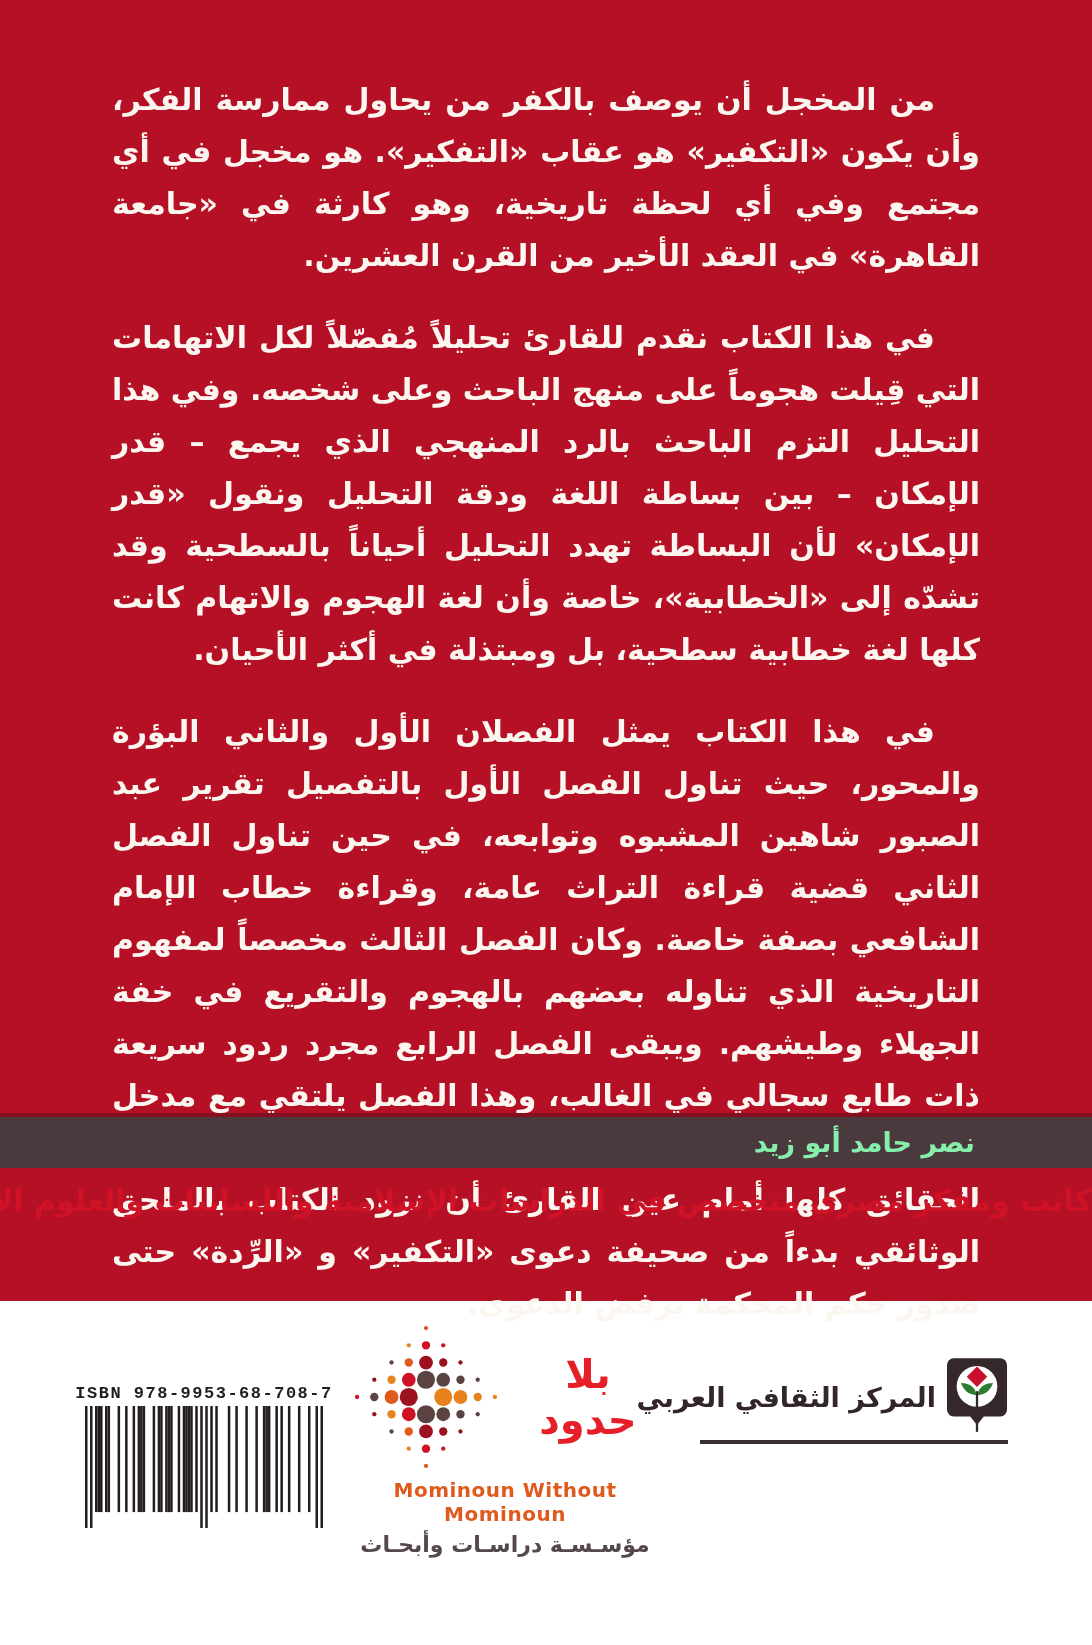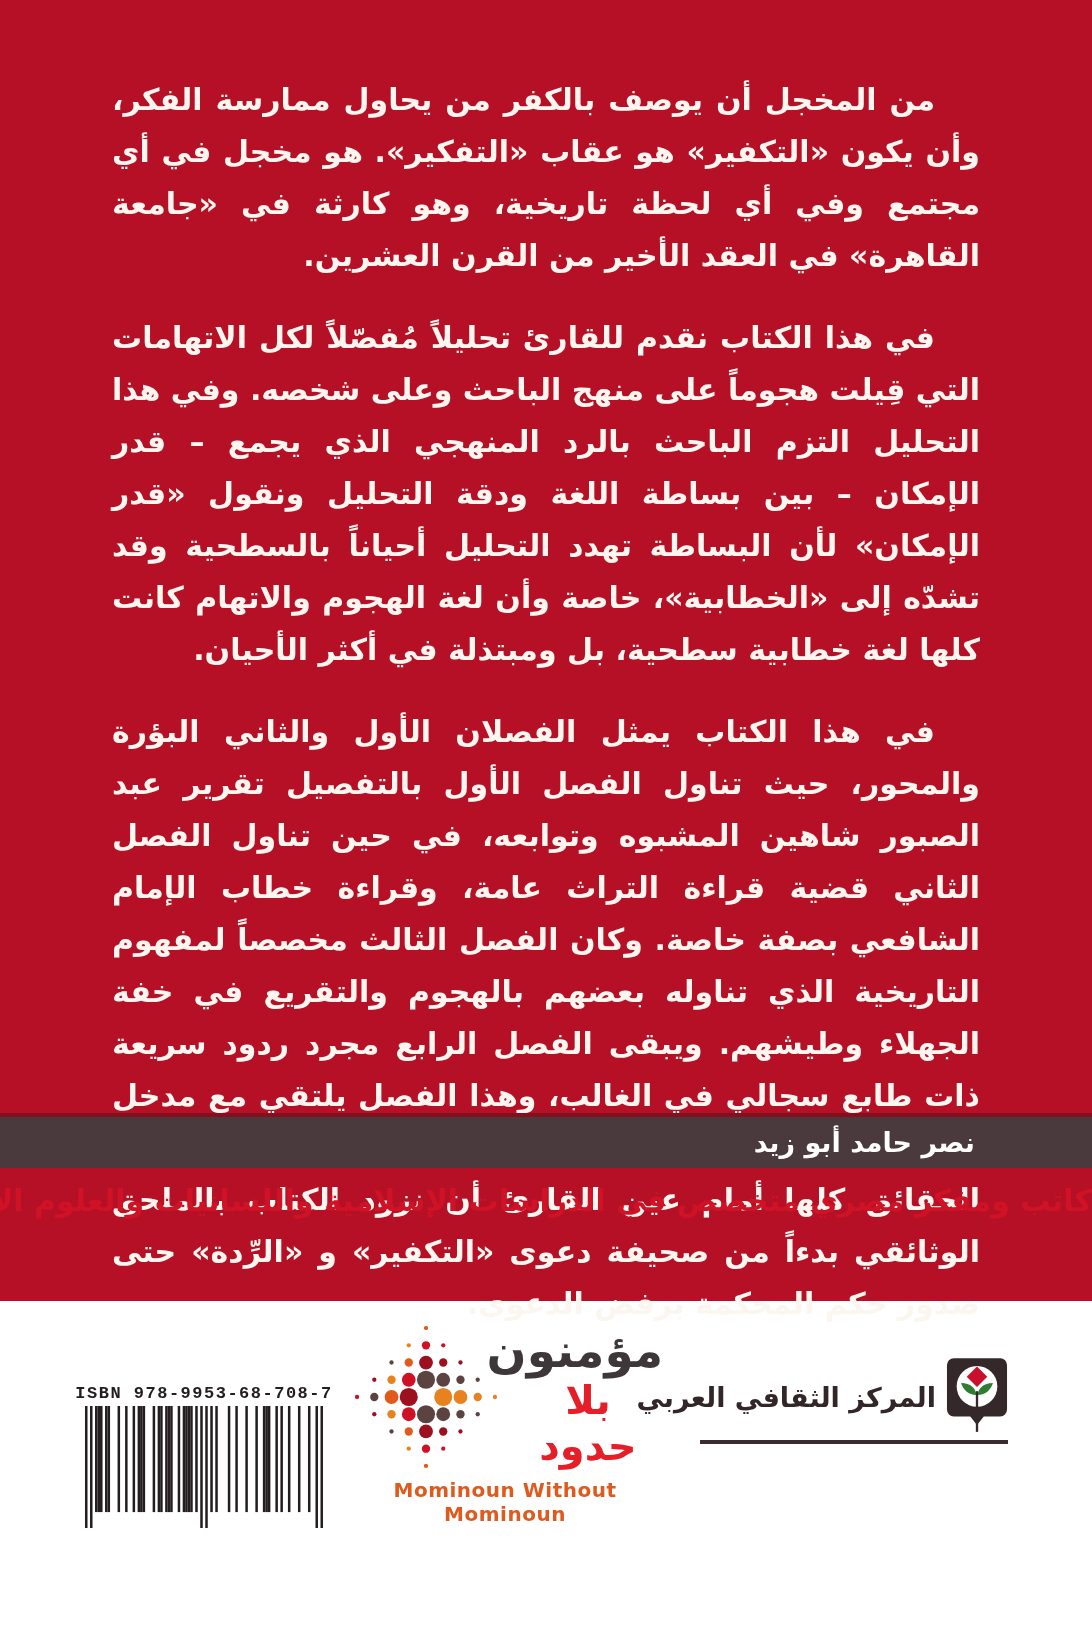--- a/index.html
+++ b/index.html
@@ -9,21 +9,21 @@
   
   .red-panel{position:absolute;top:0;left:0;width:1092px;height:1301px;background:#b51026;
              box-sizing:border-box;padding:74px 112px 0 112px;direction:rtl;}
   .red-panel p{margin:0 0 30px 0;color:#fbf7f0;font-size:30px;line-height:52px;font-weight:700;
                text-align:justify;text-indent:45px;letter-spacing:-.2px;}
 
   
   .author-band{position:absolute;top:1113px;left:0;width:1092px;height:55px;background:#4a3a3d;
                border-top:4px solid #84101f;box-sizing:border-box;display:flex;align-items:center;
                justify-content:flex-end;padding-right:117px;}
-  .author-band span{color:#ffffff;font-size:27px;font-weight:700;direction:rtl;}
+  .author-band span{color:#86efac;font-size:27px;font-weight:700;direction:rtl;}
 
   
   .author-desc{position:absolute;top:1183px;left:0;width:1092px;text-align:center;direction:rtl;
                color:#d01226;font-size:30px;font-weight:700;white-space:nowrap;}
 
   
   .isbn-block{position:absolute;left:72px;top:1384px;width:264px;text-align:center;}
   .isbn-label{font-size:17px;font-weight:700;letter-spacing:1.5px;color:#241d1f;margin-bottom:3px;
               font-family:Liberation Mono, monospace;}
   .isbn-block svg{display:block;margin:0 auto;width:238px;height:122px;fill:#241d1f;background:#fff;}
@@ -154,25 +154,25 @@
           <circle cx="24" cy="-12" r="2.9" fill="#5a4340"></circle>
           <circle cx="24" cy="0" r="4.8" fill="#e8821e"></circle>
           <circle cx="24" cy="12" r="2.9" fill="#5a4340"></circle>
           <circle cx="24" cy="24" r="1.5" fill="#9c1120"></circle>
           <circle cx="36" cy="-12" r="1.5" fill="#5a4340"></circle>
           <circle cx="36" cy="0" r="2.9" fill="#e8821e"></circle>
           <circle cx="36" cy="12" r="1.5" fill="#5a4340"></circle>
           <circle cx="48" cy="0" r="1.5" fill="#e8821e"></circle>
         </svg>
       <div class="mwb-names">
-        <div class="mwb-ar1">مؤمنون</div>
         <div class="mwb-ar2">بلا حدود</div>
       </div>
     </div>
     <div class="mwb-en">Mominoun Without Mominoun</div>
+    <div class="mwb-tag">مؤسـسـة دراسـات وأبحـاث</div>
   </div>
 
   <div class="pub">
     <div class="pub-head">
       <div class="pub-name">المركز الثقافي العربي</div>
       <svg width="62" height="82" viewBox="0 0 64 84">
         <path d="M8 2 h48 a7 7 0 0 1 7 7 v46 a7 7 0 0 1 -7 7 h-17 l-7 9 -7 -9 h-17 a7 7 0 0 1 -7 -7 v-46 a7 7 0 0 1 7 -7 z" fill="#35282b"></path>
         <circle cx="32" cy="31" r="21" fill="#ffffff"></circle>
         <rect x="24.5" y="13.5" width="15" height="15" transform="rotate(45 32 21)" fill="#c8102e"></rect>
         <path d="M31.5 40 C 23 40 17.5 34 15.5 27.5 C 25.5 27.5 30.5 33 31.5 40 Z" fill="#2e7d32"></path>

